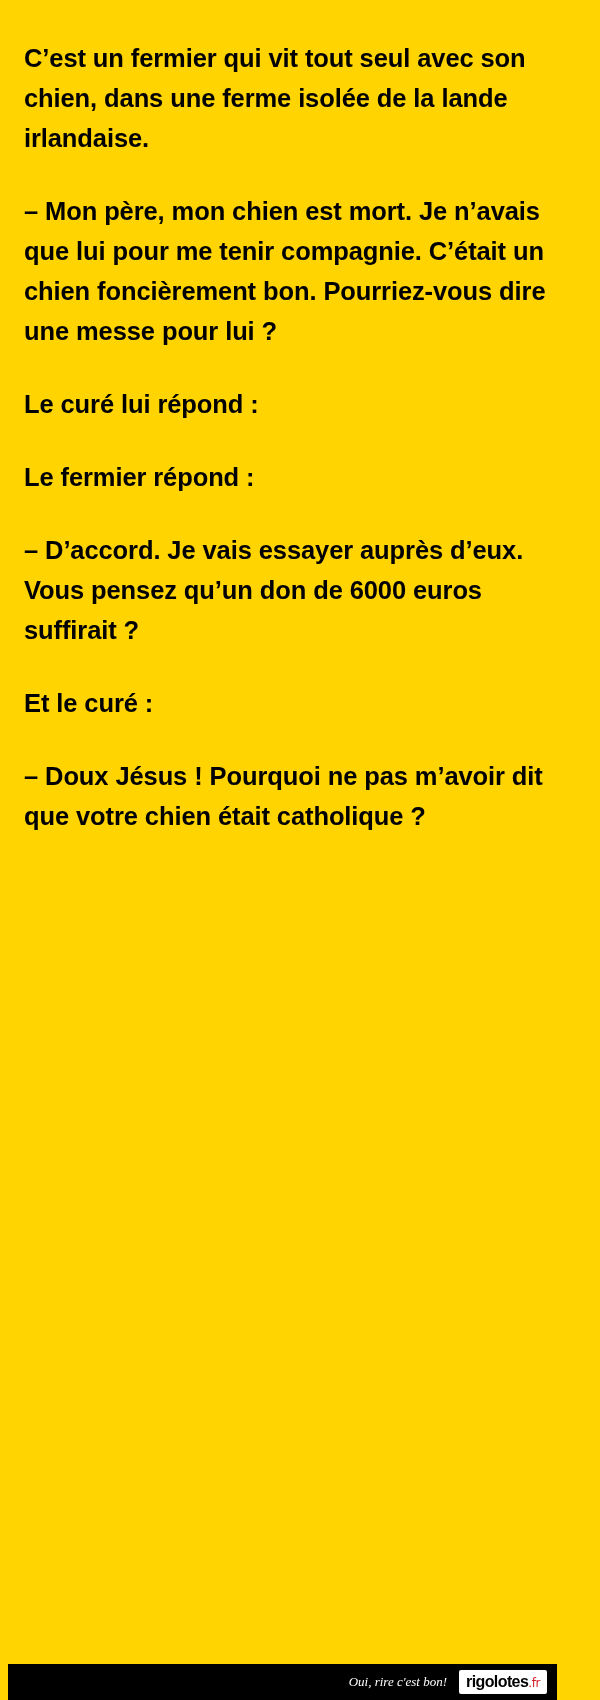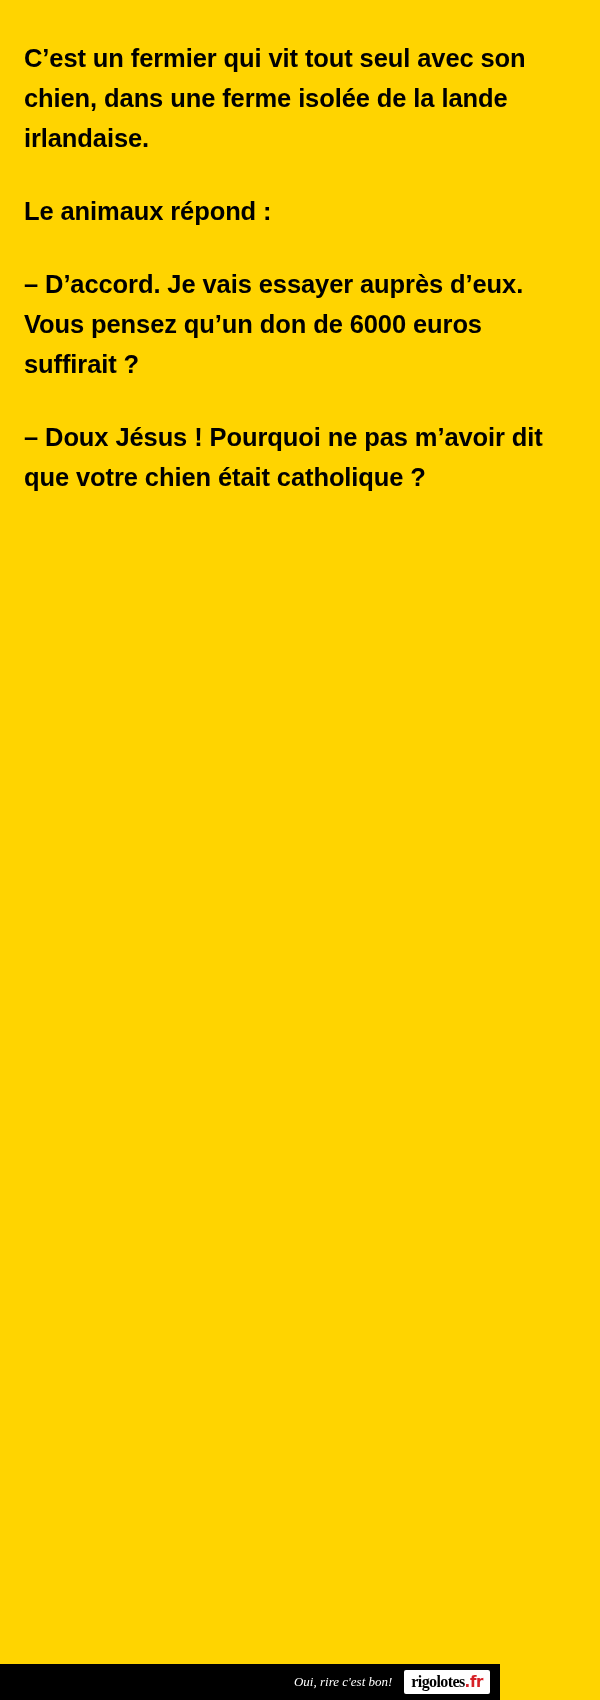--- a/index.html
+++ b/index.html
@@ -35,23 +35,23 @@
     line-height: 40px;
     letter-spacing: -0.1px;
     margin: 0 0 33px 0;
     white-space: pre-wrap;
   }
   .para:last-child {
     margin-bottom: 4px;
   }
   .footer-bar {
     position: absolute;
-    left: 0;
+    left: 8px;
     bottom: 0;
-    width: 500px;
+    width: 549px;
     height: 36px;
     background: #000000;
     display: flex;
     align-items: center;
     justify-content: flex-end;
     padding-right: 10px;
     box-sizing: border-box;
     margin-top: 16px;
   }
   .footer-tagline {
@@ -64,42 +64,45 @@
   }
   .footer-logo {
     display: inline-flex;
     align-items: baseline;
     background: #ffffff;
     padding: 3px 7px 3px 7px;
     border-radius: 2px;
   }
   .footer-logo .logo-main {
     color: #000000;
-    font-family: Liberation Serif, serif;
+    font-family: Liberation Sans, sans-serif;
     font-weight: bold;
     font-size: 16px;
     letter-spacing: -0.6px;
   }
   .footer-logo .logo-tld {
     color: #d62027;
     font-family: "DejaVu Sans", sans-serif;
-    font-weight: bold;
-    font-size: 15px;
+    font-weight: normal;
+    font-size: 12px;
     letter-spacing: -0.4px;
   }
 </style>
 </head>
 <body>
 
 <div class="page">
 
   <div class="joke-body">
     <p class="para">C’est un fermier qui vit tout seul avec son chien, dans une ferme isolée de la lande irlandaise.</p>
-    <p class="para">Le animaux répond :</p>
+    <p class="para">– Mon père, mon chien est mort. Je n’avais que lui pour me tenir compagnie. C’était un chien foncièrement bon. Pourriez-vous dire une messe pour lui ?</p>
+    <p class="para">Le curé lui répond :</p>
+    <p class="para">Le fermier répond :</p>
     <p class="para">– D’accord. Je vais essayer auprès d’eux. Vous pensez qu’un don de 6000 euros suffirait ?</p>
+    <p class="para">Et le curé :</p>
     <p class="para">– Doux Jésus ! Pourquoi ne pas m’avoir dit que votre chien était catholique ?</p>
   </div>
 
   <div class="footer-bar">
     <span class="footer-tagline">Oui, rire c'est bon!</span>
     <span class="footer-logo">
       <span class="logo-main">rigolotes</span>
         <span class="logo-tld">.fr</span>
     </span>
   </div>

